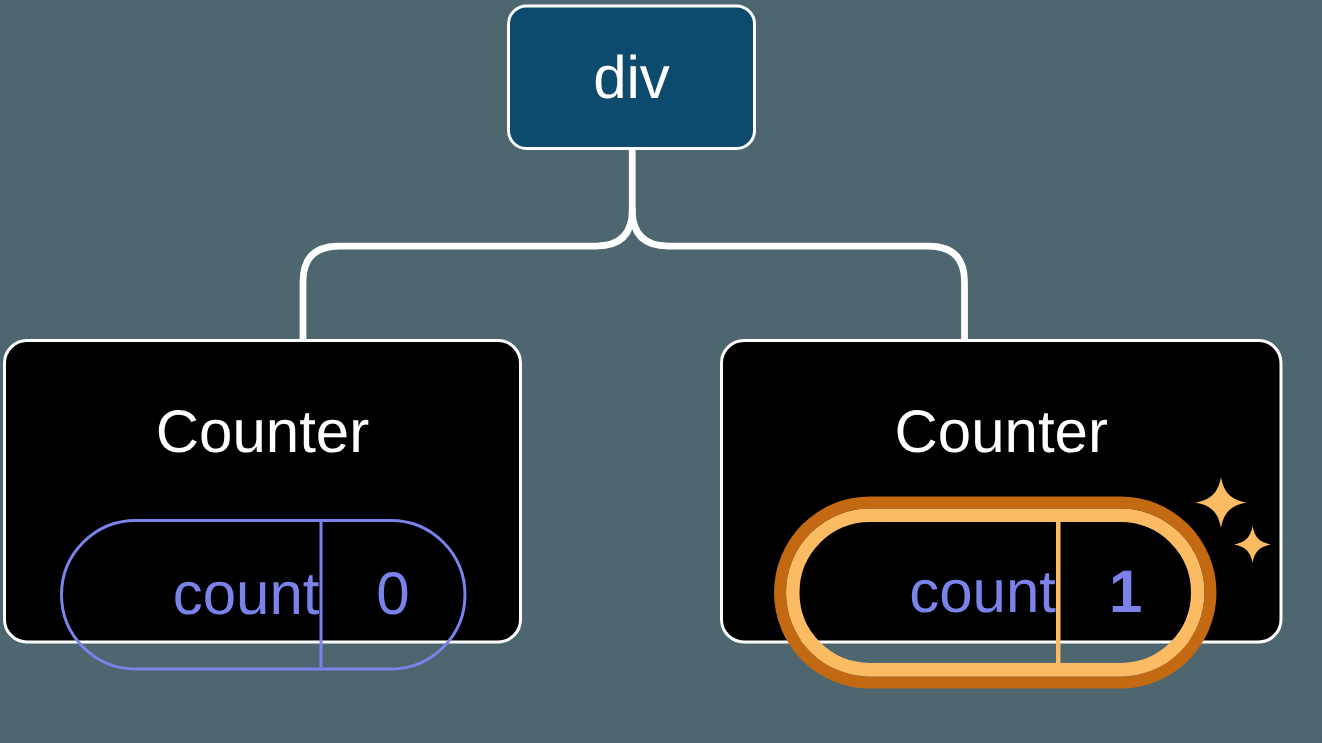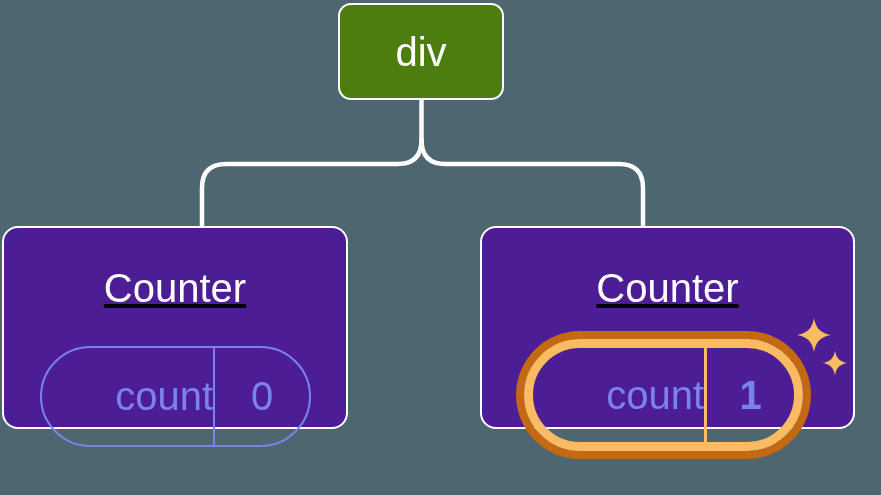--- a/index.html
+++ b/index.html
@@ -20,36 +20,36 @@
     fill: none;
     stroke: #FFFFFF;
     stroke-width: 4.5;
     stroke-linecap: round;
   }
   .node-root {
     position: absolute;
     left: 338px; top: 3px;
     width: 166px; height: 97px;
     box-sizing: border-box;
-    background: #4d7c0f;
+    background: #0c4a6e;
     border: 2.5px solid #FFFFFF;
     border-radius: 13px;
     display: flex;
     align-items: center;
     justify-content: center;
     color: #FFFFFF;
     font-size: 40px;
     line-height: 1;
   }
   .card {
     position: absolute;
     top: 226px;
     height: 203px;
     box-sizing: border-box;
-    background: #4c1d95;
+    background: #000000;
     border: 2.5px solid #FFFFFF;
     border-radius: 16px;
     text-decoration: underline;
   }
   .card-left  { left: 2px;   width: 346px; }
   .card-right { left: 480px; width: 375px; }
   .card-title {
     margin: 38px 0 0 0;
     text-align: center;
     color: #FFFFFF;

